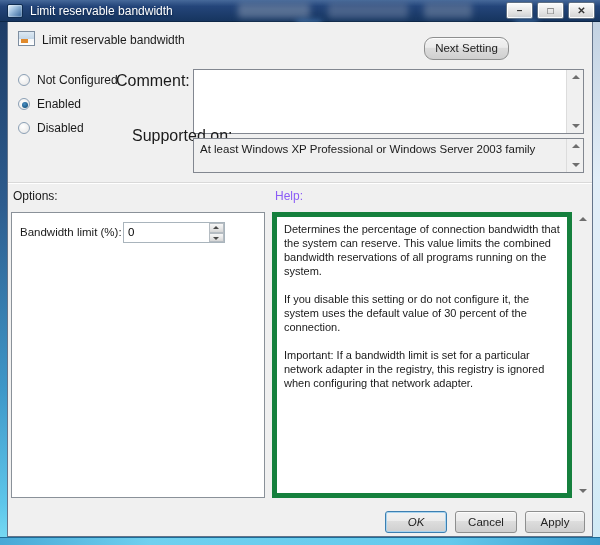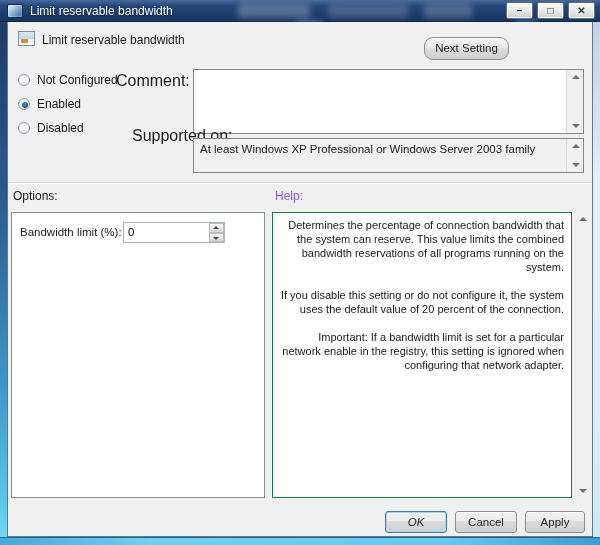--- a/index.html
+++ b/index.html
@@ -114,22 +114,22 @@
   .spinner { position:absolute; left:111px; top:9px; width:102px; height:21px; background:#ffffff; border:1px solid #a9b4bc; }
   .spinner-value { position:absolute; left:4px; top:3px; font-size:11.5px; color:#000; }
   .spin-col { position:absolute; right:0; top:0; bottom:0; width:15px; }
   .spin-btn { position:absolute; left:0; width:15px; height:50%; background:linear-gradient(180deg,#f7f7f7 0%, #e5e5e5 60%, #d6d6d6 100%); border:1px solid #b5bcc2; }
   .spin-up { top:0; } .spin-dn { bottom:0; }
   .spin-btn .t-up { position:absolute; left:3px; top:2px; width:0; height:0; border-left:3.5px solid transparent; border-right:3.5px solid transparent; border-bottom:3.5px solid #4a4a4a; }
   .spin-btn .t-dn { position:absolute; left:3px; top:3px; width:0; height:0; border-left:3.5px solid transparent; border-right:3.5px solid transparent; border-top:3.5px solid #4a4a4a; }
 
   .help-panel {
     position:absolute; left:264px; top:190px; width:300px; height:286px;
-    background:#ffffff; border:1px solid #15803d;
-    padding:5px 7px; overflow:hidden;text-align:right;
+    background:#ffffff; border:5px solid #15803d;
+    padding:5px 7px; overflow:hidden;
   }
   .help-panel p { font-size:11px; line-height:14px; color:#1a1a1a; margin-bottom:14px; }
   .help-scroll { position:absolute; left:567px; top:190px; width:16px; height:286px; }
   .help-scroll .arr { left:4px; }
 
   .footer-btn { position:absolute; top:489px; height:22px; line-height:20px; }
   .btn-ok { left:377px; width:62px; border-color:#3c7fb1; box-shadow:inset 0 0 0 1px #a9d4ef, inset 0 1px 0 #f6fbfe;font-style:italic; }
   .btn-cancel { left:447px; width:62px; }
   .btn-apply { left:517px; width:60px; }
 </style>
@@ -209,22 +209,22 @@
             </div>
           <div class="spin-btn spin-dn">
               <div class="t-dn"></div>
             </div>
         </div>
       </div>
     </div>
 
     <div class="help-panel">
       <p>Determines the percentage of connection bandwidth that the system can reserve. This value limits the combined bandwidth reservations of all programs running on the system.</p>
-      <p>If you disable this setting or do not configure it, the system uses the default value of 20 percent of the connection.</p>
-      <p>Important: If a bandwidth limit is set for a particular network enable in the registry, this setting is ignored when configuring that network adapter.</p>
+      <p>If you disable this setting or do not configure it, the system uses the default value of 30 percent of the connection.</p>
+      <p>Important: If a bandwidth limit is set for a particular network adapter in the registry, this registry is ignored when configuring that network adapter.</p>
     </div>
     <div class="help-scroll">
       <div class="arr arr-up"></div>
       <div class="arr arr-dn"></div>
     </div>
 
     <div class="btn footer-btn btn-ok">OK</div>
     <div class="btn footer-btn btn-apply">Apply</div>
     <div class="btn footer-btn btn-cancel">Cancel</div>
 

